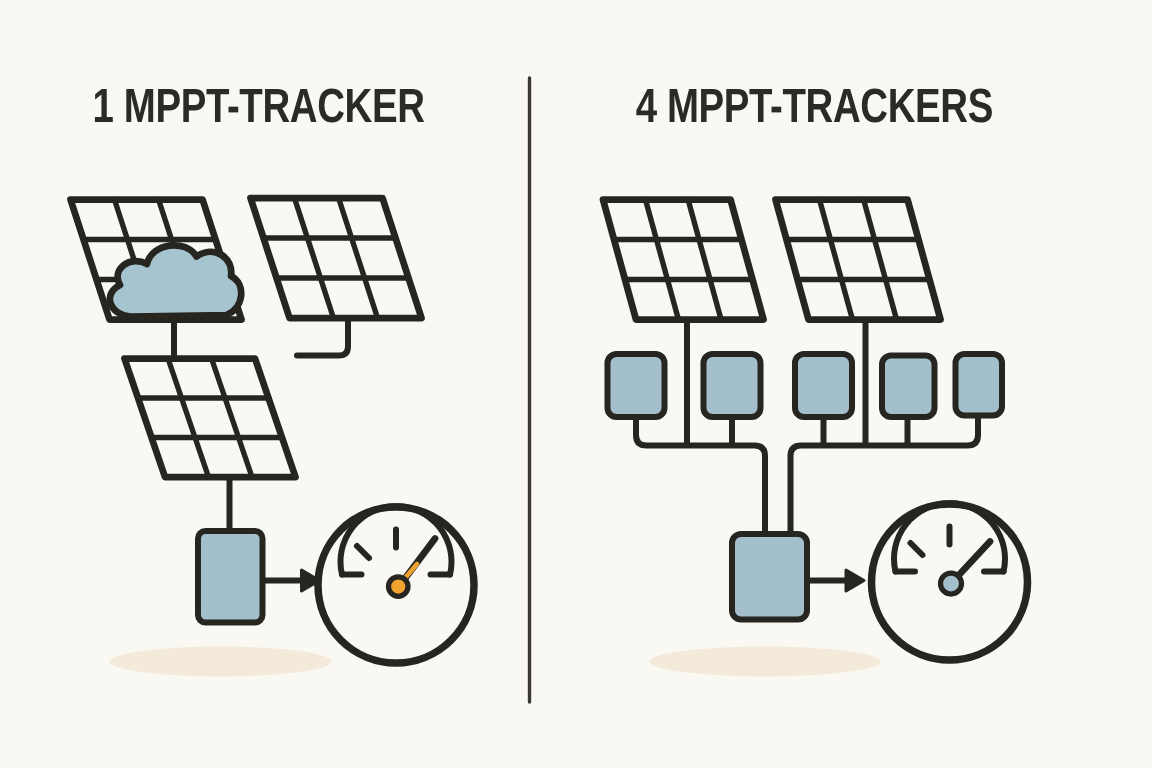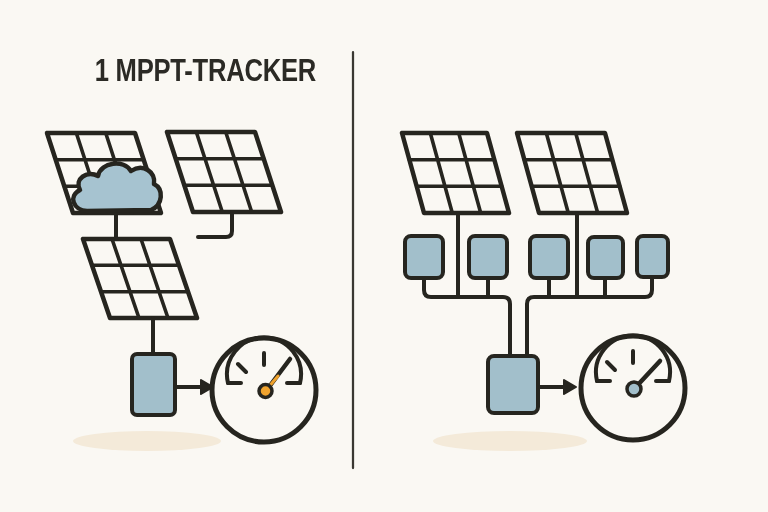--- a/index.html
+++ b/index.html
@@ -12,21 +12,21 @@
   .canvas{
     position:relative;width:768px;height:512px;margin:0 auto;
     background:var(--background);overflow:hidden;
   }
   .title{
     position:absolute;top:54px;text-align:center;
     color:var(--title-text);font-weight:700;font-size:32px;line-height:1.05;
     white-space:nowrap;
   }
   .title .stretch{display:inline-block;transform:scaleX(0.80);transform-origin:center;letter-spacing:-0.3px;}
-  .title.left{left:0;width:344px;text-align:right;}
+  .title.left{left:0;width:344px;}
   .title.right{left:353px;width:380px;}
   svg.art{position:absolute;left:0;top:0;}
   .ln{stroke:var(--ink);stroke-width:4;fill:none;stroke-linecap:round;stroke-linejoin:round;}
   .panel{stroke:var(--ink);stroke-width:4.5;fill:var(--background);stroke-linejoin:round;}
   .grid{stroke:var(--ink);stroke-width:3.6;fill:none;stroke-linecap:round;}
   .bluebox{fill:var(--module-blue);stroke:var(--ink);stroke-width:4;stroke-linejoin:round;}
   .cloud{fill:var(--cloud-blue);stroke:var(--ink);stroke-width:4.5;stroke-linejoin:round;}
   .shadow{fill:var(--shadow-cream);stroke:none;}
   .gauge-face{fill:var(--background);stroke:var(--ink);stroke-width:5;}
   .gauge-arc{stroke:var(--ink);stroke-width:4;fill:none;stroke-linecap:round;}
@@ -37,20 +37,23 @@
   .arrow-head{fill:var(--ink);stroke:var(--ink);stroke-width:2;stroke-linejoin:round;}
   .divider{stroke:var(--divider);stroke-width:2.25;stroke-linecap:round;}
 </style>
 </head>
 <body>
 
 <div class="canvas">
 
   <div class="title left">
     <span class="stretch">1 MPPT-TRACKER</span>
+  </div>
+  <div class="title right">
+    <span class="stretch">4 MPPT-TRACKERS</span>
   </div>
 
   <svg class="art" width="768" height="512" viewBox="0 0 768 512">
 
     <g>
 
       <ellipse class="shadow" cx="147" cy="441" rx="74" ry="10"></ellipse>
 
       <g>
         <path class="panel" d="M47,133 L135,133 L161,213 L73,213 Z"></path>

